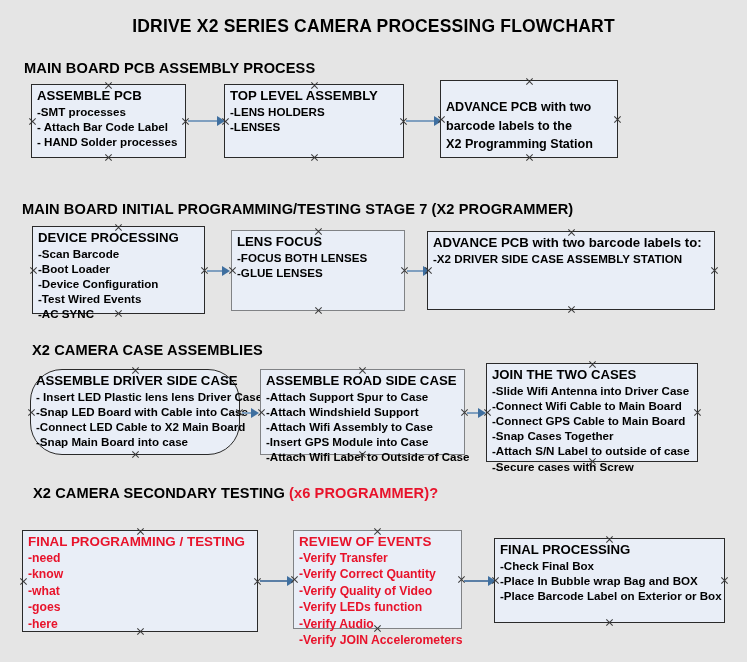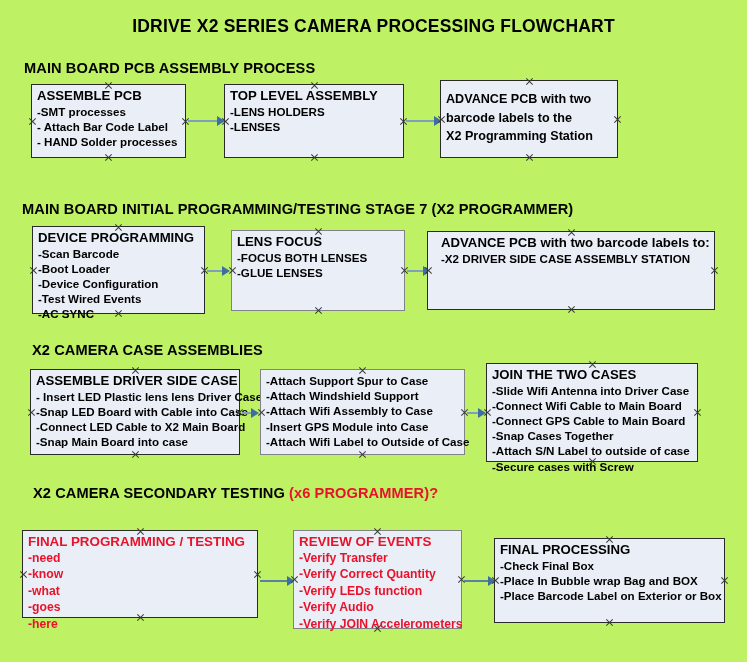--- a/index.html
+++ b/index.html
@@ -9,21 +9,21 @@
     background: #ffffff;
   }
   body {
     font-family: "Liberation Sans", sans-serif;
     color: #000000;
   }
   #canvas {
     position: relative;
     width: 747px;
     height: 662px;
-    background: #bef264;
+    background: #e5e5e5;
     overflow: hidden;
   }
 
   
   .doc-title {
     position: absolute;
     left: 0;
     top: 16px;
     width: 747px;
     text-align: center;
@@ -167,36 +167,36 @@
     <span class="cp" style="left:50%; top:0;"></span>
     <span class="cp" style="left:50%; top:100%;"></span>
     <span class="cp" style="left:0; top:50%;"></span>
     <span class="cp" style="left:100%; top:50%;"></span>
   </div>
 
   <div class="connector" style="left:406px; top:120px; width:32px;"></div>
   <div class="arrow-head" style="left:434px; top:116px;"></div>
 
   <div class="box bold-body" style="left:440px; top:80px; width:178px; height:78px;">
-    <div class="box-inner" style="padding-top:9px;">
+    <div class="box-inner" style="padding-top:17px;">
       <div class="box-line">ADVANCE PCB with two</div>
       <div class="box-line">barcode labels to the</div>
       <div class="box-line"> X2 Programming Station</div>
     </div>
     <span class="cp" style="left:50%; top:0;"></span>
     <span class="cp" style="left:50%; top:100%;"></span>
     <span class="cp" style="left:0; top:50%;"></span>
     <span class="cp" style="left:100%; top:50%;"></span>
   </div>
 
   <div class="section-heading" style="left:22px; top:201px;">MAIN BOARD INITIAL PROGRAMMING/TESTING STAGE 7 (X2 PROGRAMMER)</div>
 
   <div class="box" style="left:32px; top:226px; width:173px; height:88px;">
     <div class="box-inner">
-      <div class="box-title">DEVICE PROGRAMMING</div>
+      <div class="box-title">DEVICE PROCESSING</div>
       <div class="box-line">-Scan Barcode</div>
       <div class="box-line">-Boot Loader</div>
       <div class="box-line">-Device Configuration</div>
       <div class="box-line">-Test Wired Events</div>
       <div class="box-line">-AC SYNC</div>
     </div>
     <span class="cp" style="left:50%; top:0;"></span>
     <span class="cp" style="left:50%; top:100%;"></span>
     <span class="cp" style="left:0; top:50%;"></span>
     <span class="cp" style="left:100%; top:50%;"></span>
@@ -213,52 +213,53 @@
     </div>
     <span class="cp" style="left:50%; top:0;"></span>
     <span class="cp" style="left:50%; top:100%;"></span>
     <span class="cp" style="left:0; top:50%;"></span>
     <span class="cp" style="left:100%; top:50%;"></span>
   </div>
 
   <div class="connector" style="left:407px; top:270px; width:19px;"></div>
   <div class="arrow-head" style="left:423px; top:266px;"></div>
 
-  <div class="box" style="left:427px; top:231px; width:288px; height:79px;padding-left:8px;">
+  <div class="box" style="left:427px; top:231px; width:288px; height:79px;">
     <div class="box-inner">
       <div class="box-title">ADVANCE PCB with two barcode labels to:</div>
       <div class="box-line">-X2 DRIVER  SIDE  CASE  ASSEMBLY STATION</div>
     </div>
     <span class="cp" style="left:50%; top:0;"></span>
     <span class="cp" style="left:50%; top:100%;"></span>
     <span class="cp" style="left:0; top:50%;"></span>
     <span class="cp" style="left:100%; top:50%;"></span>
   </div>
 
   <div class="section-heading" style="left:32px; top:342px;">X2 CAMERA CASE ASSEMBLIES</div>
 
-  <div class="box" style="left:30px; top:369px; width:210px; height:86px;">
+  <div class="box" style="left:30px; top:369px; width:210px; height:86px;border-radius:32px;">
     <div class="box-inner">
       <div class="box-title">ASSEMBLE DRIVER SIDE CASE</div>
       <div class="box-line">- Insert LED Plastic lens lens Driver Case</div>
       <div class="box-line">-Snap LED Board with Cable into Case</div>
       <div class="box-line">-Connect LED Cable to X2 Main Board</div>
       <div class="box-line">-Snap Main Board into case</div>
     </div>
     <span class="cp" style="left:50%; top:0;"></span>
     <span class="cp" style="left:50%; top:100%;"></span>
     <span class="cp" style="left:0; top:50%;"></span>
     <span class="cp" style="left:100%; top:50%;"></span>
   </div>
 
   <div class="connector" style="left:242px; top:412px; width:12px;"></div>
   <div class="arrow-head" style="left:251px; top:408px;"></div>
 
   <div class="box grey-border" style="left:260px; top:369px; width:205px; height:86px;">
     <div class="box-inner">
+      <div class="box-title">ASSEMBLE ROAD SIDE CASE</div>
       <div class="box-line">-Attach Support Spur to Case</div>
       <div class="box-line">-Attach Windshield Support</div>
       <div class="box-line">-Attach Wifi Assembly to Case</div>
       <div class="box-line">-Insert GPS Module into Case</div>
       <div class="box-line">-Attach Wifi Label to Outside of Case</div>
     </div>
     <span class="cp" style="left:50%; top:0;"></span>
     <span class="cp" style="left:50%; top:100%;"></span>
     <span class="cp" style="left:0; top:50%;"></span>
     <span class="cp" style="left:100%; top:50%;"></span>
@@ -278,21 +279,21 @@
       <div class="box-line">-Secure cases with Screw</div>
     </div>
     <span class="cp" style="left:50%; top:0;"></span>
     <span class="cp" style="left:50%; top:100%;"></span>
     <span class="cp" style="left:0; top:50%;"></span>
     <span class="cp" style="left:100%; top:50%;"></span>
   </div>
 
   <div class="section-heading" style="left:33px; top:485px;"><span>X2 CAMERA SECONDARY TESTING </span><span class="accent">(x6 PROGRAMMER)?</span></div>
 
-  <div class="box red" style="left:22px; top:530px; width:236px; height:88px;">
+  <div class="box red" style="left:22px; top:530px; width:236px; height:102px;">
     <div class="box-inner">
       <div class="box-title">FINAL PROGRAMMING / TESTING</div>
       <div class="box-line">-need</div>
       <div class="box-line">-know</div>
       <div class="box-line">-what</div>
       <div class="box-line">-goes</div>
       <div class="box-line">-here</div>
     </div>
     <span class="cp" style="left:50%; top:0;"></span>
     <span class="cp" style="left:50%; top:100%;"></span>
@@ -301,20 +302,21 @@
   </div>
 
   <div class="connector dark" style="left:260px; top:580px; width:30px;"></div>
   <div class="arrow-head" style="left:287px; top:576px;"></div>
 
   <div class="box red grey-border" style="left:293px; top:530px; width:169px; height:99px;">
     <div class="box-inner">
       <div class="box-title">REVIEW OF EVENTS</div>
       <div class="box-line">-Verify Transfer</div>
       <div class="box-line">-Verify Correct Quantity</div>
+      <div class="box-line">-Verify Quality of Video</div>
       <div class="box-line">-Verify LEDs function</div>
       <div class="box-line">-Verify Audio</div>
       <div class="box-line">-Verify JOIN Accelerometers</div>
     </div>
     <span class="cp" style="left:50%; top:0;"></span>
     <span class="cp" style="left:50%; top:100%;"></span>
     <span class="cp" style="left:0; top:50%;"></span>
     <span class="cp" style="left:100%; top:50%;"></span>
   </div>
 

